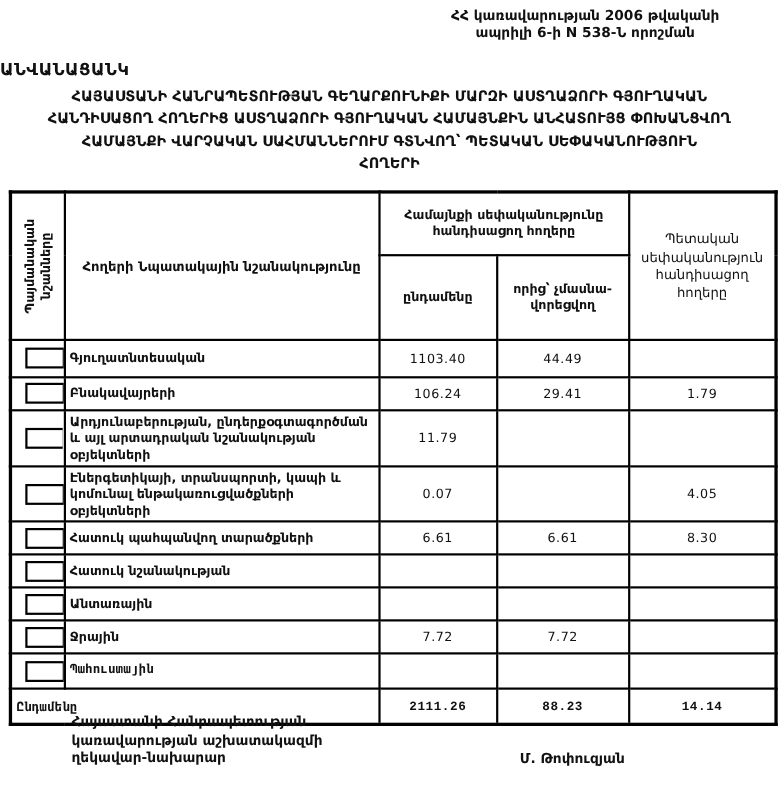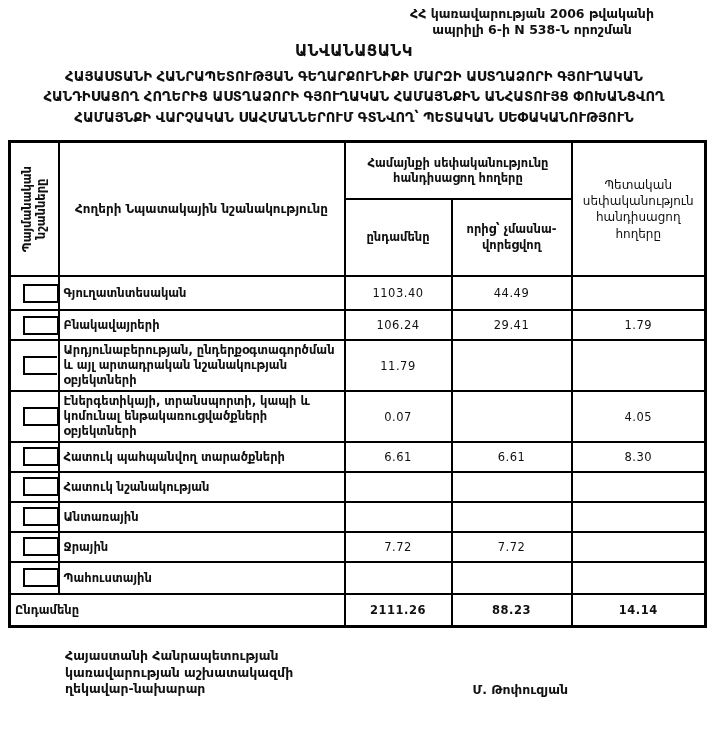--- a/index.html
+++ b/index.html
@@ -14,22 +14,22 @@
   }
   .appendix{
     margin:6px 6px 0 auto;
     width:340px;
     text-align:center;
     font-size:12.5px;
     font-weight:bold;
     line-height:1.28;
   }
   .doc-title{
-    margin-top:4px;
-    text-align:center;
+    margin-top:16px;
+    text-align:left;
     font-size:15px;
     font-weight:bold;
     letter-spacing:.5px;
   }
   .doc-subtitle{
     margin-top:7px;
     text-align:center;
     font-size:13.2px;
     font-weight:bold;
     line-height:1.55;
@@ -77,21 +77,21 @@
     padding-left:7px;
     text-align:left;
   }
   td.num{
     text-align:center;
     font-size:13px;
     letter-spacing:.5px;
   }
   col.c3{width:107px;} col.c4{width:120px;} col.c5{width:134px;}
   tr.h32 td{height:28px;} tr.h40 td{height:38px;border-radius:11px;} tr.h42 td{height:40px;}
-  tr.h28 td{height:24px;} tr.h30 td{height:26px;}
+  tr.h28 td{height:24px;} tr.h30 td{height:26px;font-family:Liberation Mono, monospace;}
   td.total-label{
     font-weight:bold;
     font-size:12px;
     padding-left:72px;
     text-align:left;
   }
   td.total-num{font-weight:bold;}
   .footer{
     position:absolute;
     left:65px;right:40px;top:648px;
@@ -119,20 +119,21 @@
   <div>ՀՀ կառավարության 2006 թվականի</div>
   <div>ապրիլի 6-ի N 538-Ն որոշման</div>
 </div>
 
 <div class="doc-title">ԱՆՎԱՆԱՑԱՆԿ</div>
 
 <div class="doc-subtitle">
   <div>ՀԱՅԱՍՏԱՆԻ ՀԱՆՐԱՊԵՏՈՒԹՅԱՆ ԳԵՂԱՐՔՈՒՆԻՔԻ ՄԱՐԶԻ ԱՍՏՂԱՁՈՐԻ ԳՅՈՒՂԱԿԱՆ</div>
   <div>ՀԱՆԴԻՍԱՑՈՂ ՀՈՂԵՐԻՑ ԱՍՏՂԱՁՈՐԻ ԳՅՈՒՂԱԿԱՆ ՀԱՄԱՅՆՔԻՆ ԱՆՀԱՏՈՒՅՑ ՓՈԽԱՆՑՎՈՂ</div>
   <div>ՀԱՄԱՅՆՔԻ ՎԱՐՉԱԿԱՆ ՍԱՀՄԱՆՆԵՐՈՒՄ ԳՏՆՎՈՂ՝ ՊԵՏԱԿԱՆ ՍԵՓԱԿԱՆՈՒԹՅՈՒՆ</div>
+  <div>ՀՈՂԵՐԻ</div>
 </div>
 
 <table class="land">
   <colgroup>
     <col class="c1" style="width:49px">
       <col class="c2" style="width:286px">
     <col class="c3">
       <col class="c4">
       <col class="c5">
   </colgroup>

